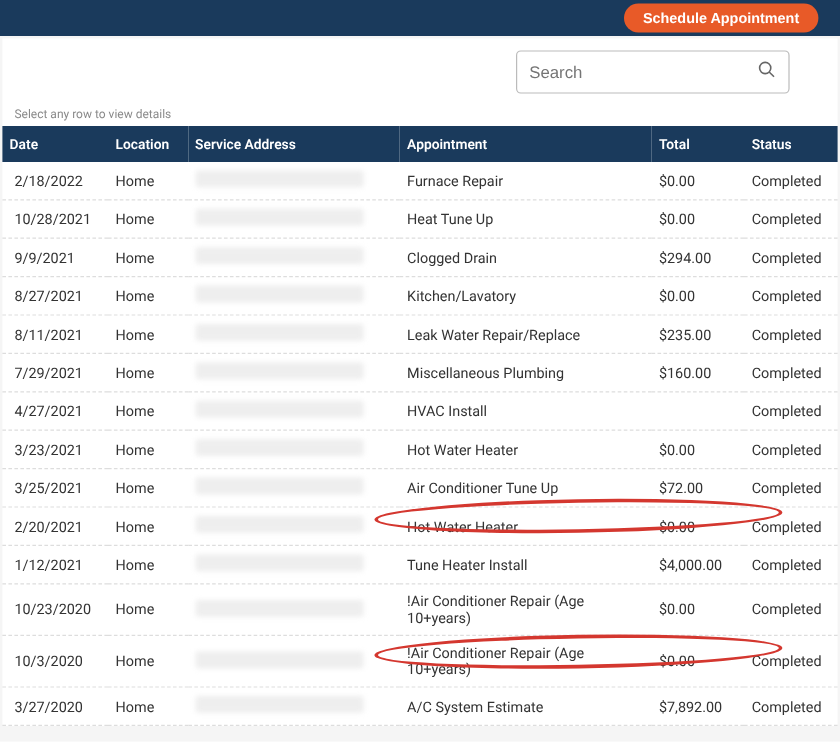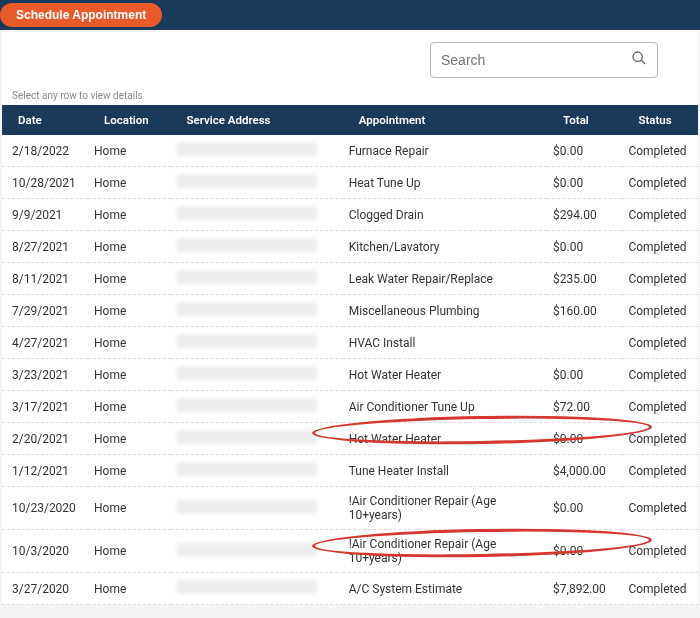--- a/index.html
+++ b/index.html
@@ -7,21 +7,21 @@
     font-family: -apple-system, BlinkMacSystemFont, "Segoe UI", Roboto, Arial, sans-serif;
     background: #f5f5f5;
     width: 700px;
     height: 618px;
     overflow: hidden;
   }
   .top-bar {
     background: #1a3a5c;
     height: 30px;
     display: flex;
-    justify-content: flex-start;
+    justify-content: flex-end;
     align-items: center;
     padding-right: 18px;
   }
   .schedule-btn {
     background: #e85a28;
     color: #fff;
     border: none;
     border-radius: 14px;
     padding: 5px 16px;
     font-size: 12px;
@@ -66,21 +66,21 @@
     border-collapse: collapse;
     font-size: 12px;
   }
   .thead-row {
     background: #1a3a5c;
     color: #fff;
   }
   .thead-row th {
     text-align: left;
     font-weight: 600;
-    padding: 8px 16px;
+    padding: 8px 6px;
     font-size: 11.5px;
   }
   .tbody-row td {
     padding: 7px 6px;
     border-bottom: 1px dashed #ddd;
     color: #333;
     vertical-align: middle;
     position: relative;
   }
   .tbody-row td:first-child { padding-left: 10px; }
@@ -211,21 +211,21 @@
           </tr>
           <tr class="tbody-row">
             <td class="col-date">3/23/2021</td>
             <td class="col-loc">Home</td>
             <td class="col-addr"><span class="redacted"></span></td>
             <td class="col-appt">Hot Water Heater</td>
             <td class="col-total">$0.00</td>
             <td class="col-status">Completed</td>
           </tr>
           <tr class="tbody-row">
-            <td class="col-date">3/17/2021</td>
+            <td class="col-date">3/25/2021</td>
             <td class="col-loc">Home</td>
             <td class="col-addr"><span class="redacted"></span></td>
             <td class="col-appt">Air Conditioner Tune Up</td>
             <td class="col-total">$72.00</td>
             <td class="col-status">Completed</td>
           </tr>
           <tr class="tbody-row">
             <td class="col-date">2/20/2021</td>
             <td class="col-loc">Home</td>
             <td class="col-addr"><span class="redacted"></span></td>

